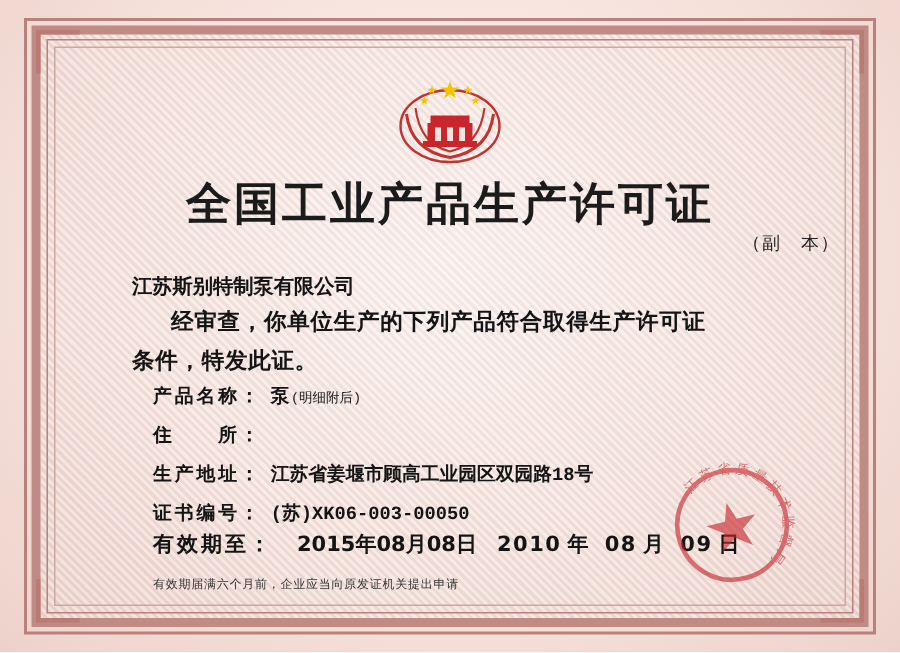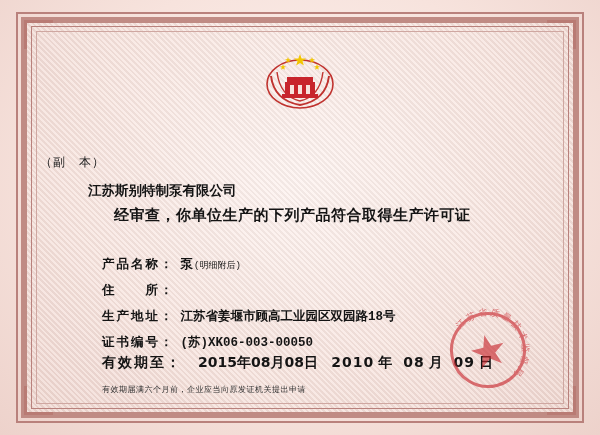--- a/index.html
+++ b/index.html
@@ -109,21 +109,21 @@
     font-size: 30px;
     font-weight: bold;
     letter-spacing: 2px;
     color: #1b1b1b;
   }
   .subtitle {
     position: absolute;
     top: 120px;
     left: 0;
     right: 0;
-    text-align: left;
+    text-align: right;
     font-size: 12px;
     color: #222;
     letter-spacing: 1px;
   }
 
   .company {
     position: absolute;
     top: 148px;
     left: 48px;
     font-size: 13.5px;
@@ -250,26 +250,28 @@
         <g fill="#f2c500">
           <polygon points="37,6 38.6,10.4 43.2,10.4 39.5,13.2 40.9,17.6 37,14.9 33.1,17.6 34.5,13.2 30.8,10.4 35.4,10.4"></polygon>
           <polygon points="25,9 25.8,11.2 28.1,11.2 26.2,12.6 26.9,14.8 25,13.4 23.1,14.8 23.8,12.6 21.9,11.2 24.2,11.2"></polygon>
           <polygon points="20,16 20.8,18.2 23.1,18.2 21.2,19.6 21.9,21.8 20,20.4 18.1,21.8 18.8,19.6 16.9,18.2 19.2,18.2"></polygon>
           <polygon points="49,9 49.8,11.2 52.1,11.2 50.2,12.6 50.9,14.8 49,13.4 47.1,14.8 47.8,12.6 45.9,11.2 48.2,11.2"></polygon>
           <polygon points="54,16 54.8,18.2 57.1,18.2 55.2,19.6 55.9,21.8 54,20.4 52.1,21.8 52.8,19.6 50.9,18.2 53.2,18.2"></polygon>
         </g>
       </svg>
     </div>
 
+    <div class="title">全国工业产品生产许可证</div>
     <div class="subtitle">（副　本）</div>
 
     <div class="company">江苏斯别特制泵有限公司</div>
 
     <div class="statement">
       <span class="indent"></span><span>经审查，你单位生产的下列产品符合取得生产许可证</span><br>
+      <span>条件，特发此证。</span>
     </div>
 
     <div class="fields">
       <div class="field-row">
         <span class="field-label">产品名称：</span>
         <span class="field-value">泵</span>
         <span class="field-note">(明细附后)</span>
       </div>
       <div class="field-row">
         <span class="field-label">住　　所：</span>

